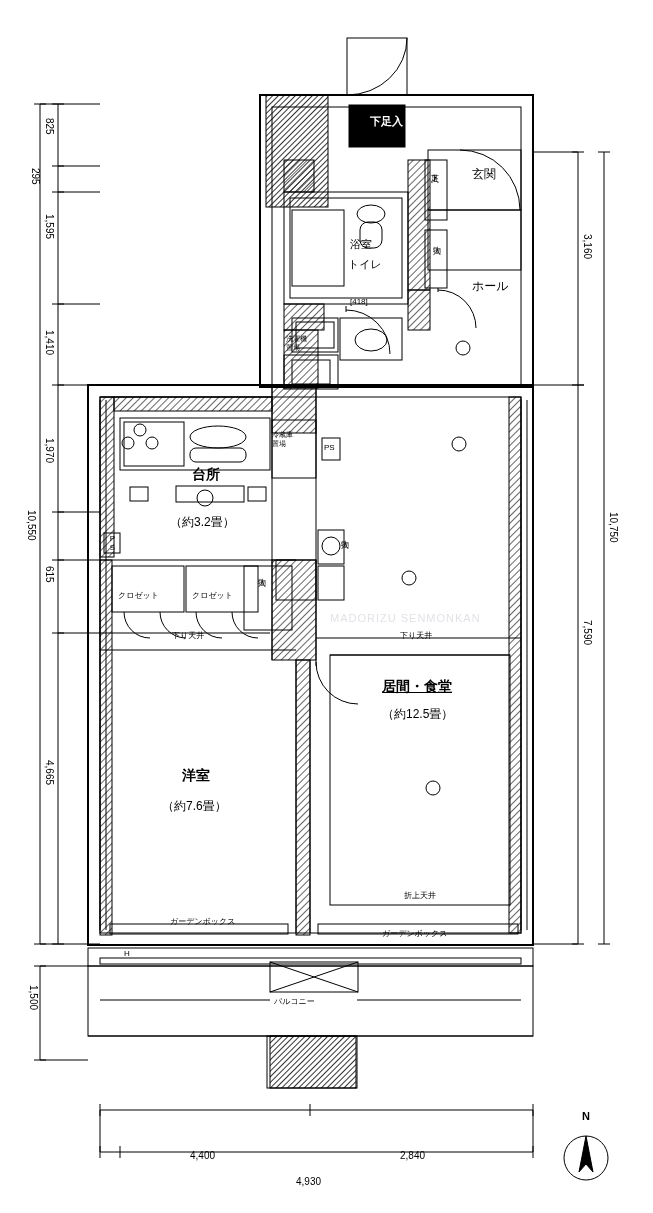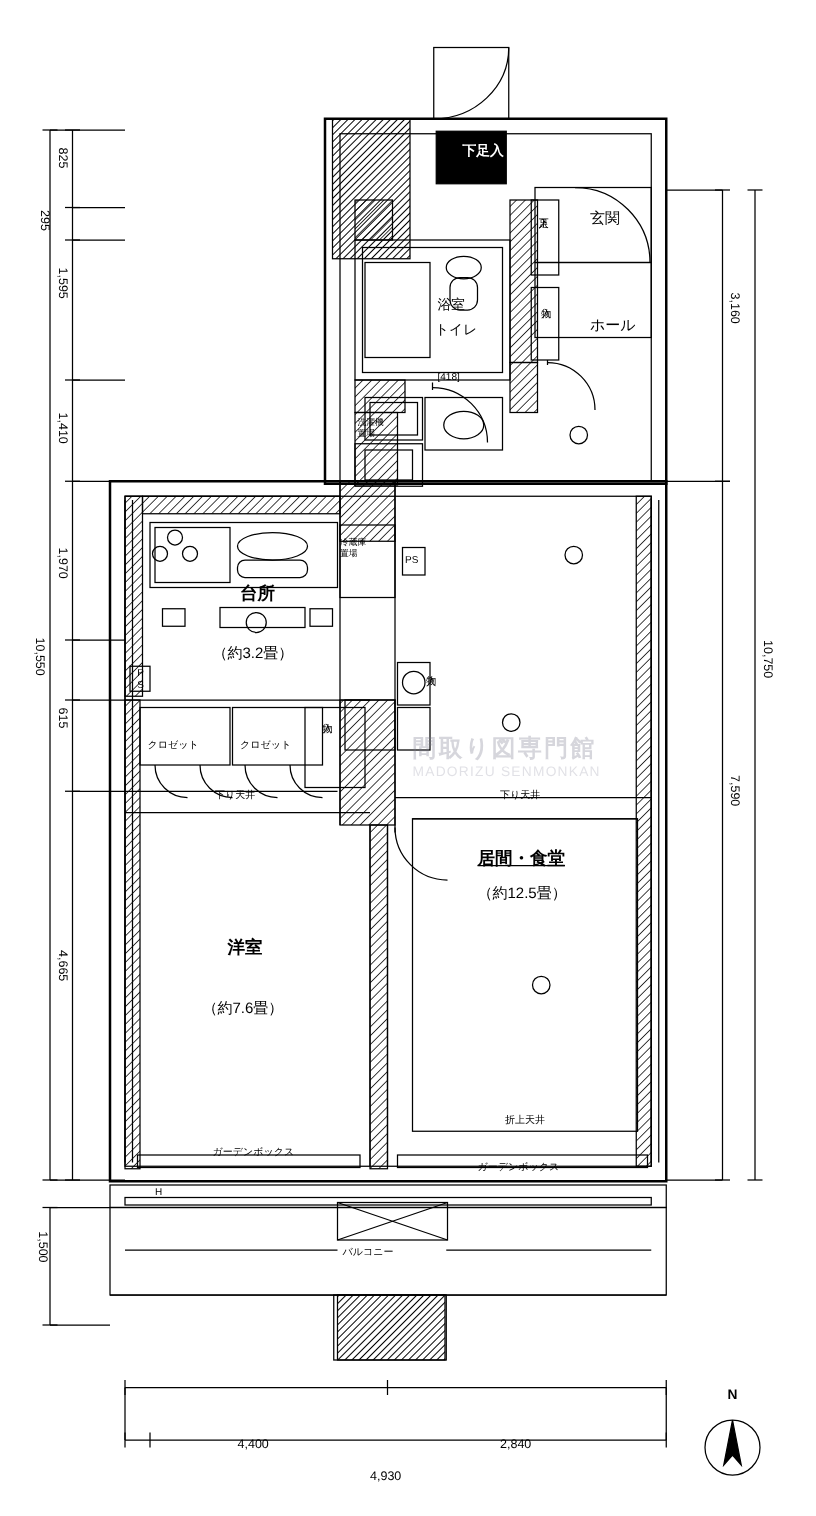--- a/index.html
+++ b/index.html
@@ -173,21 +173,21 @@
 
       <rect x="270" y="1036" width="86" height="52" fill="url(#hx2)"></rect>
 
       <rect x="322" y="438" width="18" height="22" fill="none"></rect>
       <rect x="104" y="533" width="16" height="20" fill="none"></rect>
     </g>
   </svg>
 
   <div class="lbl" style="left:370px;top:115px;color:#fff;font-weight:bold;">下足入</div>
   <div class="lbl mid" style="left:472px;top:168px;">玄関</div>
-  <div class="lbl mid" style="left:472px;top:254px;">ホール</div>
+  <div class="lbl mid" style="left:472px;top:280px;">ホール</div>
 
   <div class="lbl" style="left:350px;top:238px;">浴室</div>
   <div class="lbl" style="left:348px;top:258px;">トイレ</div>
   <div class="lbl sm" style="left:350px;top:296px;">[418]</div>
 
   <div class="lbl xs" style="left:286px;top:334px;line-height:9px;width:30px;white-space:normal;">洗濯機<br>置場</div>
   <div class="lbl xs" style="left:272px;top:430px;line-height:9px;width:32px;white-space:normal;">冷蔵庫<br>置場</div>
 
   <div class="lbl sm" style="left:324px;top:442px;">PS</div>
   <div class="lbl sm v" style="left:106px;top:534px;">PS</div>
@@ -201,21 +201,21 @@
   <div class="lbl sm v" style="left:428px;top:168px;">下足入</div>
   <div class="lbl sm v" style="left:430px;top:240px;">物入</div>
   <div class="lbl sm v" style="left:338px;top:534px;">物入</div>
 
   <div class="lbl sm" style="left:172px;top:630px;">下り天井</div>
   <div class="lbl sm" style="left:400px;top:630px;">下り天井</div>
 
   <div class="lbl big" style="left:382px;top:680px;text-decoration:underline;">居間・食堂</div>
   <div class="lbl mid" style="left:382px;top:708px;">（約12.5畳）</div>
 
-  <div class="lbl big" style="left:182px;top:751px;">洋室</div>
+  <div class="lbl big" style="left:182px;top:769px;">洋室</div>
   <div class="lbl mid" style="left:162px;top:800px;text-align:center;">（約7.6畳）</div>
 
   <div class="lbl sm" style="left:404px;top:890px;">折上天井</div>
   <div class="lbl sm" style="left:170px;top:916px;">ガーデンボックス</div>
   <div class="lbl sm" style="left:382px;top:928px;">ガーデンボックス</div>
   <div class="lbl sm" style="left:124px;top:948px;">H</div>
   <div class="lbl sm" style="left:274px;top:996px;">バルコニー</div>
 
   <svg width="653" height="1213">
     <g stroke="#000" stroke-width="1" fill="none">
@@ -300,16 +300,15 @@
   <div class="dimtxt" style="left:190px;top:1150px;">4,400</div>
   <div class="dimtxt" style="left:400px;top:1150px;">2,840</div>
   <div class="dimtxt" style="left:296px;top:1176px;">4,930</div>
 
   <svg width="653" height="1213">
     <circle cx="586" cy="1158" r="22" fill="#fff" stroke="#000"></circle>
     <polygon points="586,1136 579,1172 586,1164 593,1172" fill="#000" stroke="#000"></polygon>
   </svg>
   <div class="lbl" style="left:582px;top:1110px;font-weight:bold;">N</div>
 
-  <div class="wm" style="left:330px;top:586px;">間取り図専門館</div>
   <div class="wm2" style="left:330px;top:612px;">MADORIZU SENMONKAN</div>
 
 </div>
 
 </body></html>

